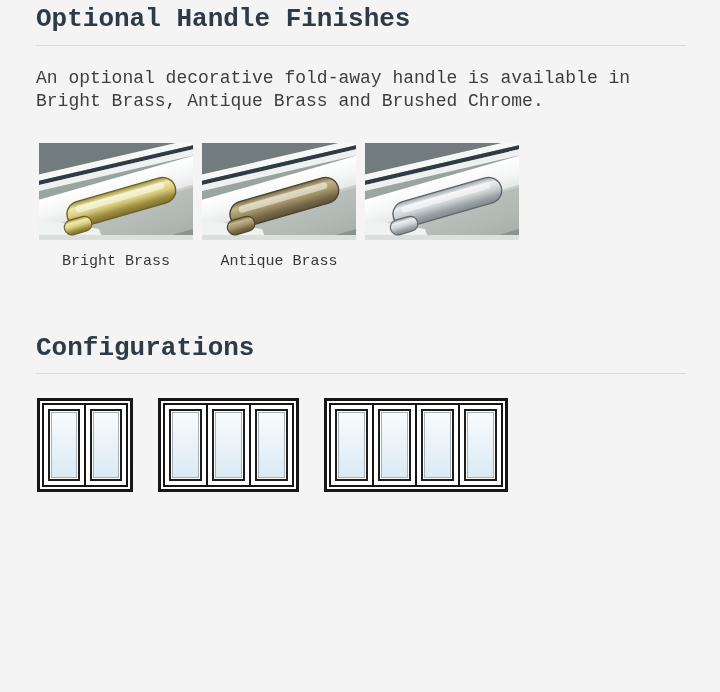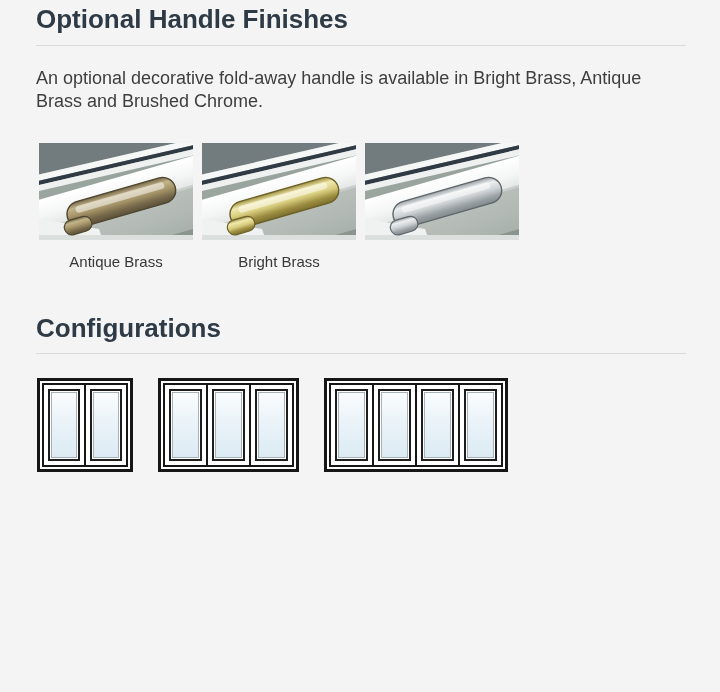--- a/index.html
+++ b/index.html
@@ -13,21 +13,21 @@
   }
   *{box-sizing:border-box;}
   html,body{margin:0;padding:0;}
   body{
     width:720px;
     min-height:692px;
     background:var(--page-bg);
     font-family:"Liberation Sans","DejaVu Sans",sans-serif;
     color:var(--body-text);
   }
-  .content{padding:3px 34px 24px 36px;}
+  .content{padding:3px 34px 24px 36px;font-family:Liberation Mono, monospace;}
   h2{
     font-size:26px;
     font-weight:700;
     color:var(--heading);
     margin:0 0 9px 0;
     line-height:1.25;
   }
   hr.rule{
     border:0;
     border-top:1px solid var(--rule);
@@ -49,21 +49,21 @@
   }
   figure.finish{margin:0;display:flex;flex-direction:column;}
   .finish svg{width:154px;height:97px;display:block;}
   .finish-label{
     text-align:center;
     font-size:15px;
     color:#383838;
     margin-top:13px;
   }
   
-  .sec2{margin-top:42px;}
+  .sec2{margin-top:62px;}
   .diagram-row{
     display:flex;
     align-items:flex-start;
     gap:25px;
     margin-top:24px;
     padding-left:1px;
   }
   .windiag{
     height:94px;
     border:3px solid var(--frame-black);
@@ -148,26 +148,26 @@
       <g transform="rotate(-16 77 66)">
         <rect x="-40" y="36" width="240" height="30" fill="url(#bandGrad)"></rect>
         <rect x="-40" y="64" width="240" height="2.5" fill="#c9cecb"></rect>
         <rect x="-40" y="66.5" width="240" height="40" fill="url(#bandGrad)" opacity="0.35"></rect>
       </g>
 
       <polygon points="0,76 60,86 64,97 0,97" fill="#f0f2f1"></polygon>
       <rect y="92" width="154" height="5" fill="#dbdfdd"></rect>
 
       <g transform="rotate(-16 77 66)">
-        <rect stroke-width="1.4" x="28" y="48" width="112" height="26" rx="13" fill="url(#metal-1)" stroke="#4e462f"></rect>
+        <rect stroke-width="1.4" x="28" y="48" width="112" height="26" rx="13" fill="url(#metal-0)" stroke="#6d6128"></rect>
         <rect x="38" y="52.5" width="92" height="7" rx="3.5" fill="#ffffff" opacity="0.5"></rect>
-        <rect stroke-width="1.2" x="22" y="64" width="28" height="15" rx="7.5" fill="url(#metal-1)" stroke="#4e462f"></rect>
+        <rect stroke-width="1.2" x="22" y="64" width="28" height="15" rx="7.5" fill="url(#metal-0)" stroke="#6d6128"></rect>
       </g>
     </svg>
-    <figcaption class="finish-label">Antique Brass</figcaption>
+    <figcaption class="finish-label">Bright Brass</figcaption>
   </figure>
 
   <figure class="finish">
     <svg viewBox="0 0 154 97" preserveAspectRatio="none">
       <rect width="154" height="97" fill="url(#sageBg)"></rect>
 
       <g transform="rotate(-13 77 20)">
         <rect x="-40" y="-60" width="240" height="74" fill="#727c7e"></rect>
         <rect x="-40" y="14" width="240" height="6" fill="#f6f8f7"></rect>
         <rect x="-40" y="20" width="240" height="4" fill="#303a44"></rect>
@@ -177,26 +177,26 @@
       <g transform="rotate(-16 77 66)">
         <rect x="-40" y="36" width="240" height="30" fill="url(#bandGrad)"></rect>
         <rect x="-40" y="64" width="240" height="2.5" fill="#c9cecb"></rect>
         <rect x="-40" y="66.5" width="240" height="40" fill="url(#bandGrad)" opacity="0.35"></rect>
       </g>
 
       <polygon points="0,76 60,86 64,97 0,97" fill="#f0f2f1"></polygon>
       <rect y="92" width="154" height="5" fill="#dbdfdd"></rect>
 
       <g transform="rotate(-16 77 66)">
-        <rect stroke-width="1.4" x="28" y="48" width="112" height="26" rx="13" fill="url(#metal-0)" stroke="#6d6128"></rect>
+        <rect stroke-width="1.4" x="28" y="48" width="112" height="26" rx="13" fill="url(#metal-1)" stroke="#4e462f"></rect>
         <rect x="38" y="52.5" width="92" height="7" rx="3.5" fill="#ffffff" opacity="0.5"></rect>
-        <rect stroke-width="1.2" x="22" y="64" width="28" height="15" rx="7.5" fill="url(#metal-0)" stroke="#6d6128"></rect>
+        <rect stroke-width="1.2" x="22" y="64" width="28" height="15" rx="7.5" fill="url(#metal-1)" stroke="#4e462f"></rect>
       </g>
     </svg>
-    <figcaption class="finish-label">Bright Brass</figcaption>
+    <figcaption class="finish-label">Antique Brass</figcaption>
   </figure>
 
   <figure class="finish">
     <svg viewBox="0 0 154 97" preserveAspectRatio="none">
       <rect width="154" height="97" fill="url(#sageBg)"></rect>
 
       <g transform="rotate(-13 77 20)">
         <rect x="-40" y="-60" width="240" height="74" fill="#727c7e"></rect>
         <rect x="-40" y="14" width="240" height="6" fill="#f6f8f7"></rect>
         <rect x="-40" y="20" width="240" height="4" fill="#303a44"></rect>

